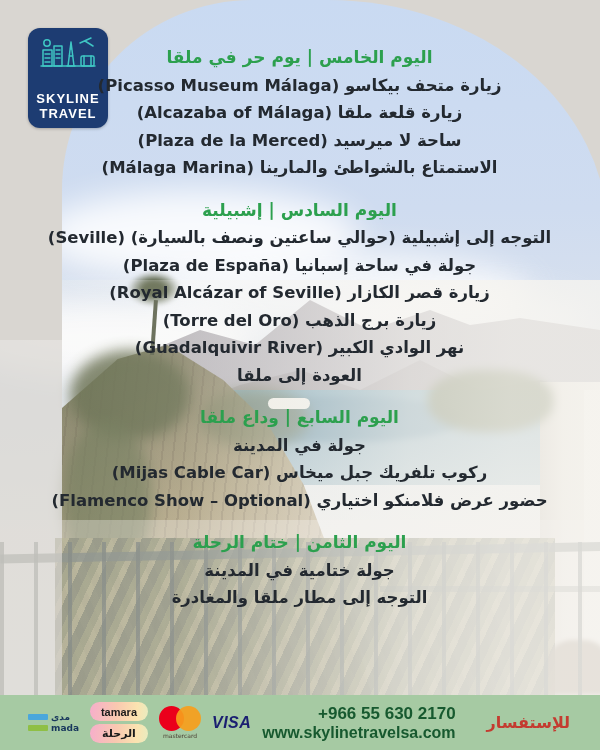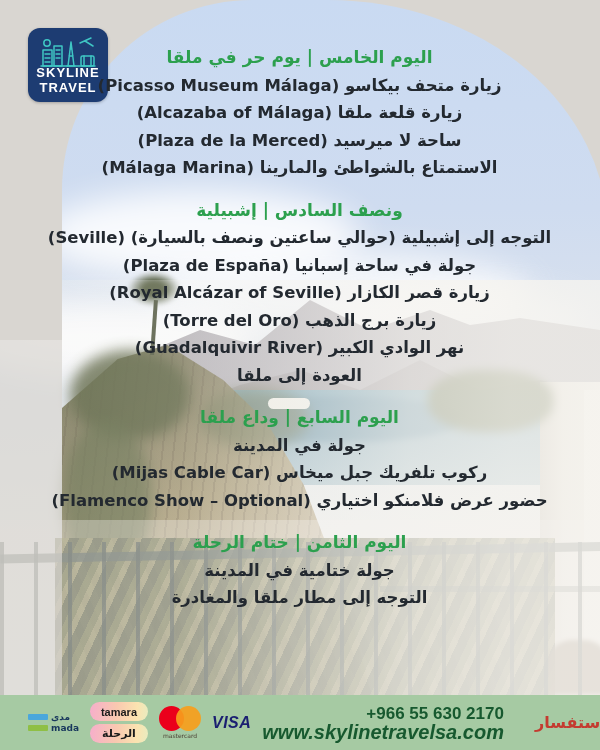--- a/index.html
+++ b/index.html
@@ -75,21 +75,21 @@
 
   
   .scene-faint{position:absolute;left:0;top:0;width:600px;height:695px;opacity:.3;
     clip-path:inset(340px 0 0 0);}
   
   .arch{position:absolute;left:62px;top:0;width:546px;height:695px;overflow:hidden;
     border-radius:190px 280px 0 0 / 190px 235px 0 0;}
   .arch .scene{left:-62px;}
 
   
-  .logo{position:absolute;left:28px;top:28px;width:80px;height:74px;background:var(--logo-navy);
+  .logo{position:absolute;left:28px;top:28px;width:80px;height:100px;background:var(--logo-navy);
     border-radius:12px;display:flex;flex-direction:column;align-items:center;justify-content:flex-end;
     padding-bottom:7px;box-shadow:0 1px 3px rgba(0,0,0,.25);}
   .logo svg{position:absolute;top:6px;left:10px;}
   .logo-line{color:#fff;font-weight:bold;font-size:13px;letter-spacing:1px;line-height:15px;
     font-family:"Liberation Sans",sans-serif;}
 
   
   .itinerary{position:absolute;top:44px;right:28px;width:545px;direction:rtl;text-align:center;}
   .section{margin-bottom:15px;}
   .section-title{color:var(--heading-green);font-weight:bold;font-size:17px;line-height:27.5px;white-space:nowrap;}
@@ -113,21 +113,21 @@
   .mc{display:flex;flex-direction:column;align-items:center;}
   .mc-circles{position:relative;width:42px;height:25px;}
   .mc-circles .cr{position:absolute;width:25px;height:25px;border-radius:50%;}
   .mc-circles .red{left:0;background:var(--mc-red);}
   .mc-circles .orange{left:17px;background:var(--mc-orange);opacity:.92;}
   .mc-label{font-size:6px;color:#4a3f33;margin-top:1px;}
   .visa{color:var(--visa-navy);font-style:italic;font-weight:bold;font-size:16px;letter-spacing:.5px;
     font-family:"Liberation Sans",sans-serif;}
   .contact{margin-left:auto;display:flex;flex-direction:column;align-items:flex-end;line-height:19px;}
   .phone{color:var(--footer-green);font-weight:bold;font-size:17px;font-family:"Liberation Sans",sans-serif;}
-  .website{color:var(--footer-green);font-weight:bold;font-size:20px;font-family:"Liberation Sans",sans-serif;font-style:italic;}
+  .website{color:var(--footer-green);font-weight:bold;font-size:16px;font-family:"Liberation Sans",sans-serif;}
   .enquiry{color:var(--enquiry-red);font-weight:bold;font-size:16px;margin-left:20px;direction:rtl;}
 </style>
 </head>
 <body>
 
 <div class="canvas">
 
   <div class="scene-faint">
     <div class="scene">
       <div class="sky"></div>
@@ -211,21 +211,21 @@
 
     <div class="section">
       <div class="section-title">اليوم الخامس | يوم حر في ملقا</div>
       <div class="item">زيارة متحف بيكاسو (Picasso Museum Málaga)</div>
       <div class="item">زيارة قلعة ملقا (Alcazaba of Málaga)</div>
       <div class="item">ساحة لا ميرسيد (Plaza de la Merced)</div>
       <div class="item">الاستمتاع بالشواطئ والمارينا (Málaga Marina)</div>
     </div>
 
     <div class="section">
-      <div class="section-title">ونصف السادس | إشبيلية</div>
+      <div class="section-title">اليوم السادس | إشبيلية</div>
       <div class="item">التوجه إلى إشبيلية (حوالي ساعتين ونصف بالسيارة) (Seville)</div>
       <div class="item">جولة في ساحة إسبانيا (Plaza de España)</div>
       <div class="item">زيارة قصر الكازار (Royal Alcázar of Seville)</div>
       <div class="item">زيارة برج الذهب (Torre del Oro)</div>
       <div class="item">نهر الوادي الكبير (Guadalquivir River)</div>
       <div class="item">العودة إلى ملقا</div>
     </div>
 
     <div class="section">
       <div class="section-title">اليوم السابع | وداع ملقا</div>

